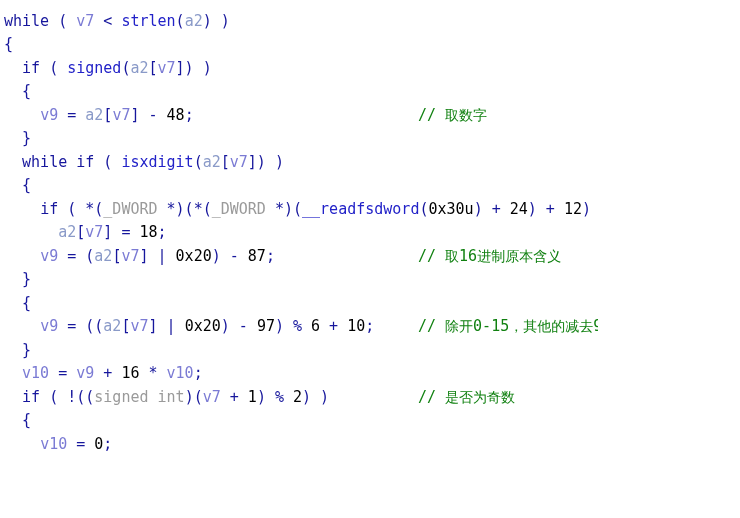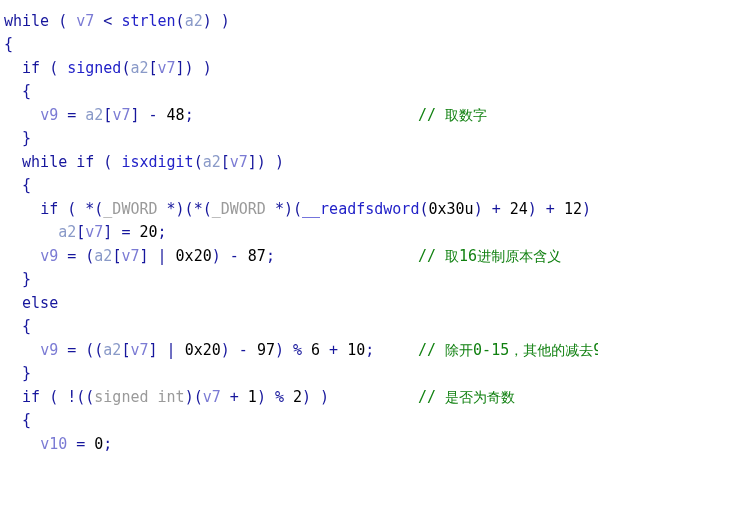--- a/index.html
+++ b/index.html
@@ -79,24 +79,24 @@
       <div class="code-line line-wrap"><span></span></div>
       <div class="code-line line-wrap"><span><span class="tok-kw">while</span><span class="tok-punct"> ( </span><span class="tok-var">v7</span><span class="tok-op"> &lt; </span><span class="tok-func">strlen</span><span class="tok-punct">(</span><span class="tok-arg">a2</span><span class="tok-punct">) )</span></span></div>
       <div class="code-line line-wrap"><span><span class="tok-punct">{</span></span></div>
       <div class="code-line line-wrap"><span>  <span class="tok-kw">if</span><span class="tok-punct"> ( </span><span class="tok-func">signed</span><span class="tok-punct">(</span><span class="tok-arg">a2</span><span class="tok-punct">[</span><span class="tok-var">v7</span><span class="tok-punct">]) )</span></span></div>
       <div class="code-line line-wrap"><span>  <span class="tok-punct">{</span></span></div>
       <div class="code-line line-wrap"><span>    <span class="tok-var">v9</span><span class="tok-op"> = </span><span class="tok-arg">a2</span><span class="tok-punct">[</span><span class="tok-var">v7</span><span class="tok-op">] - </span><span class="tok-num">48</span><span class="tok-punct">;</span></span><span class="comment-col"><span class="tok-comment"><span>// </span><span class="cjk">取数字</span></span></span></div>
       <div class="code-line line-wrap"><span>  <span class="tok-punct">}</span></span></div>
       <div class="code-line line-wrap"><span>  <span class="tok-kw">while if</span><span class="tok-punct"> ( </span><span class="tok-func">isxdigit</span><span class="tok-punct">(</span><span class="tok-arg">a2</span><span class="tok-punct">[</span><span class="tok-var">v7</span><span class="tok-punct">]) )</span></span></div>
       <div class="code-line line-wrap"><span>  <span class="tok-punct">{</span></span></div>
       <div class="code-line line-wrap"><span>    <span class="tok-kw">if</span><span class="tok-punct"> ( *(</span><span class="tok-type">_DWORD</span><span class="tok-punct"> *)(*(</span><span class="tok-type">_DWORD</span><span class="tok-punct"> *)(</span><span class="tok-func">__readfsdword</span><span class="tok-punct">(</span><span class="tok-num">0x30u</span><span class="tok-op">) + </span><span class="tok-num">24</span><span class="tok-op">) + </span><span class="tok-num">12</span><span class="tok-op">) != </span><span class="tok-num">2</span><span class="tok-punct"> )</span></span></div>
-      <div class="code-line line-wrap"><span>      <span class="tok-arg">a2</span><span class="tok-punct">[</span><span class="tok-var">v7</span><span class="tok-op">] = </span><span class="tok-num">20</span><span class="tok-punct">;</span></span></div>
+      <div class="code-line line-wrap"><span>      <span class="tok-arg">a2</span><span class="tok-punct">[</span><span class="tok-var">v7</span><span class="tok-op">] = </span><span class="tok-num">18</span><span class="tok-punct">;</span></span></div>
       <div class="code-line line-wrap"><span>    <span class="tok-var">v9</span><span class="tok-punct"> = (</span><span class="tok-arg">a2</span><span class="tok-punct">[</span><span class="tok-var">v7</span><span class="tok-op">] | </span><span class="tok-num">0x20</span><span class="tok-op">) - </span><span class="tok-num">87</span><span class="tok-punct">;</span></span><span class="comment-col"><span class="tok-comment"><span>// </span><span class="cjk">取</span><span>16</span><span class="cjk">进制原本含义</span></span></span></div>
       <div class="code-line line-wrap"><span>  <span class="tok-punct">}</span></span></div>
-      <div class="code-line line-wrap"><span>  <span class="tok-kw">else</span></span></div>
       <div class="code-line line-wrap"><span>  <span class="tok-punct">{</span></span></div>
       <div class="code-line line-wrap"><span>    <span class="tok-var">v9</span><span class="tok-punct"> = ((</span><span class="tok-arg">a2</span><span class="tok-punct">[</span><span class="tok-var">v7</span><span class="tok-op">] | </span><span class="tok-num">0x20</span><span class="tok-op">) - </span><span class="tok-num">97</span><span class="tok-op">) % </span><span class="tok-num">6</span><span class="tok-op"> + </span><span class="tok-num">10</span><span class="tok-punct">;</span></span><span class="comment-col"><span class="tok-comment"><span>// </span><span class="cjk">除开</span><span>0-15</span><span class="cjk">，其他的减去</span><span>97 % 6 + 10</span></span></span></div>
       <div class="code-line line-wrap"><span>  <span class="tok-punct">}</span></span></div>
+      <div class="code-line line-wrap"><span>  <span class="tok-var">v10</span><span class="tok-op"> = </span><span class="tok-var">v9</span><span class="tok-op"> + </span><span class="tok-num">16</span><span class="tok-op"> * </span><span class="tok-var">v10</span><span class="tok-punct">;</span></span></div>
       <div class="code-line line-wrap"><span>  <span class="tok-kw">if</span><span class="tok-punct"> ( !((</span><span class="tok-type">signed int</span><span class="tok-punct">)(</span><span class="tok-var">v7</span><span class="tok-op"> + </span><span class="tok-num">1</span><span class="tok-op">) % </span><span class="tok-num">2</span><span class="tok-punct">) )</span></span><span class="comment-col"><span class="tok-comment"><span>// </span><span class="cjk">是否为奇数</span></span></span></div>
       <div class="code-line line-wrap"><span>  <span class="tok-punct">{</span></span></div>
       <div class="code-line line-wrap"><span>    <span class="tok-var">v10</span><span class="tok-op"> = </span><span class="tok-num">0</span><span class="tok-punct">;</span></span></div>
     </div>
 </div>
 
 </body></html>

